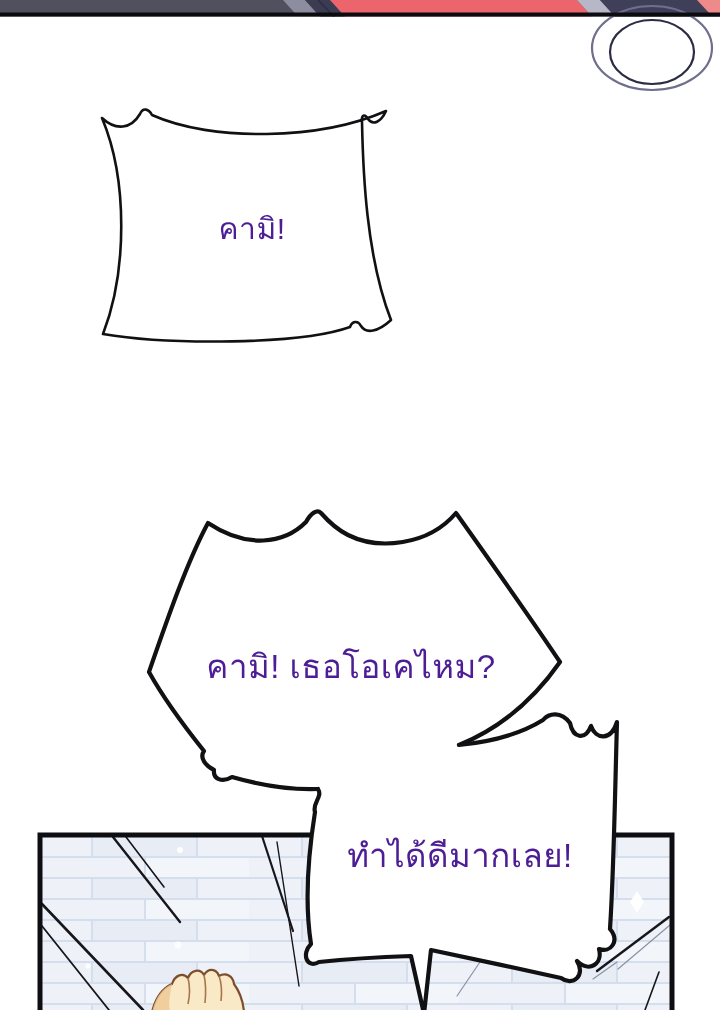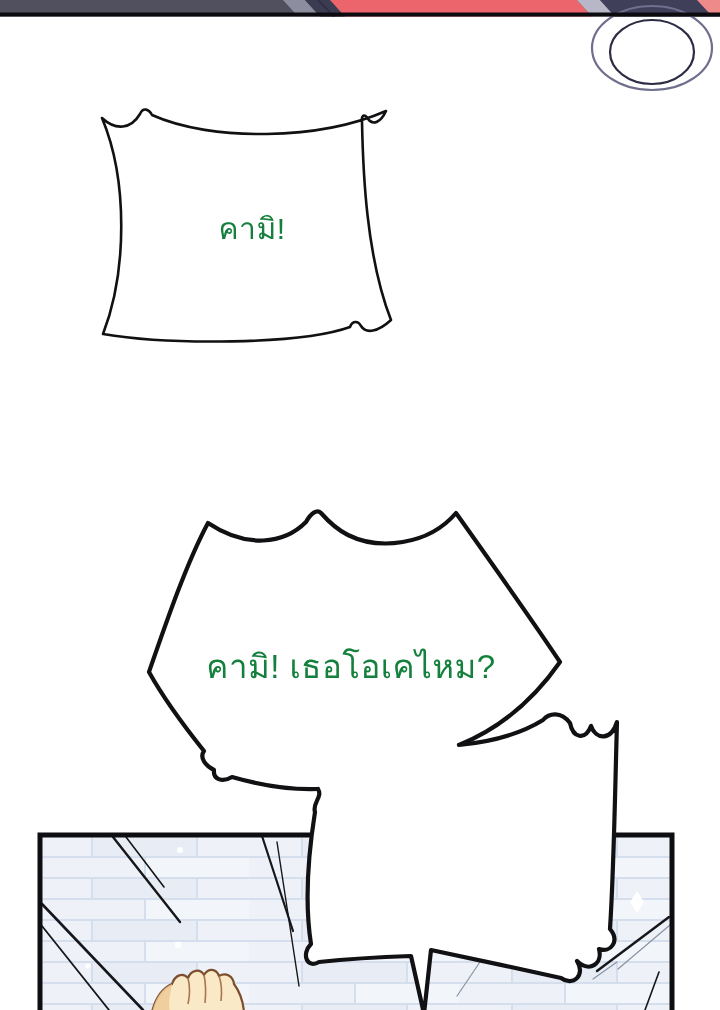--- a/index.html
+++ b/index.html
@@ -4,21 +4,21 @@
 <style>
   html,body{margin:0;padding:0;background:#888;}
   #comic-page{
     position:relative;width:720px;height:1010px;margin:0 auto;
     background:#ffffff;overflow:hidden;
     font-family:"Liberation Sans","DejaVu Sans",sans-serif;
   }
   #scene{position:absolute;left:0;top:0;width:720px;height:1010px;display:block;}
   .bubble-text{
     position:absolute;transform:translate(-50%,-50%);
-    color:#15803d;white-space:nowrap;text-align:left;
+    color:#4c1d95;white-space:nowrap;text-align:left;
     font-family:"Liberation Sans","DejaVu Sans",sans-serif;
     letter-spacing:0.5px;
   }
   #bubble1-text{left:252px;top:228px;font-size:30px;}
   #bubble2-text{left:351px;top:666px;font-size:33px;}
   #bubble3-text{left:460px;top:855px;font-size:33px;}
 </style>
 </head>
 <body>
 
@@ -130,13 +130,14 @@
                C614 867 615 791 617 722
                C611 741 596 740 591 726
                C585 741 573 738 570 723
                C561 711 549 713 543 720
                C519 735 489 742 459 745" fill="#ffffff" stroke="#111114" stroke-width="4.2" stroke-linejoin="round" stroke-linecap="round"></path>
     </g>
   </svg>
 
   <div class="bubble-text" id="bubble1-text">คามิ!</div>
   <div class="bubble-text" id="bubble2-text">คามิ! เธอโอเคไหม?</div>
+  <div class="bubble-text" id="bubble3-text">ทำได้ดีมากเลย!</div>
 </div>
 
 </body></html>

